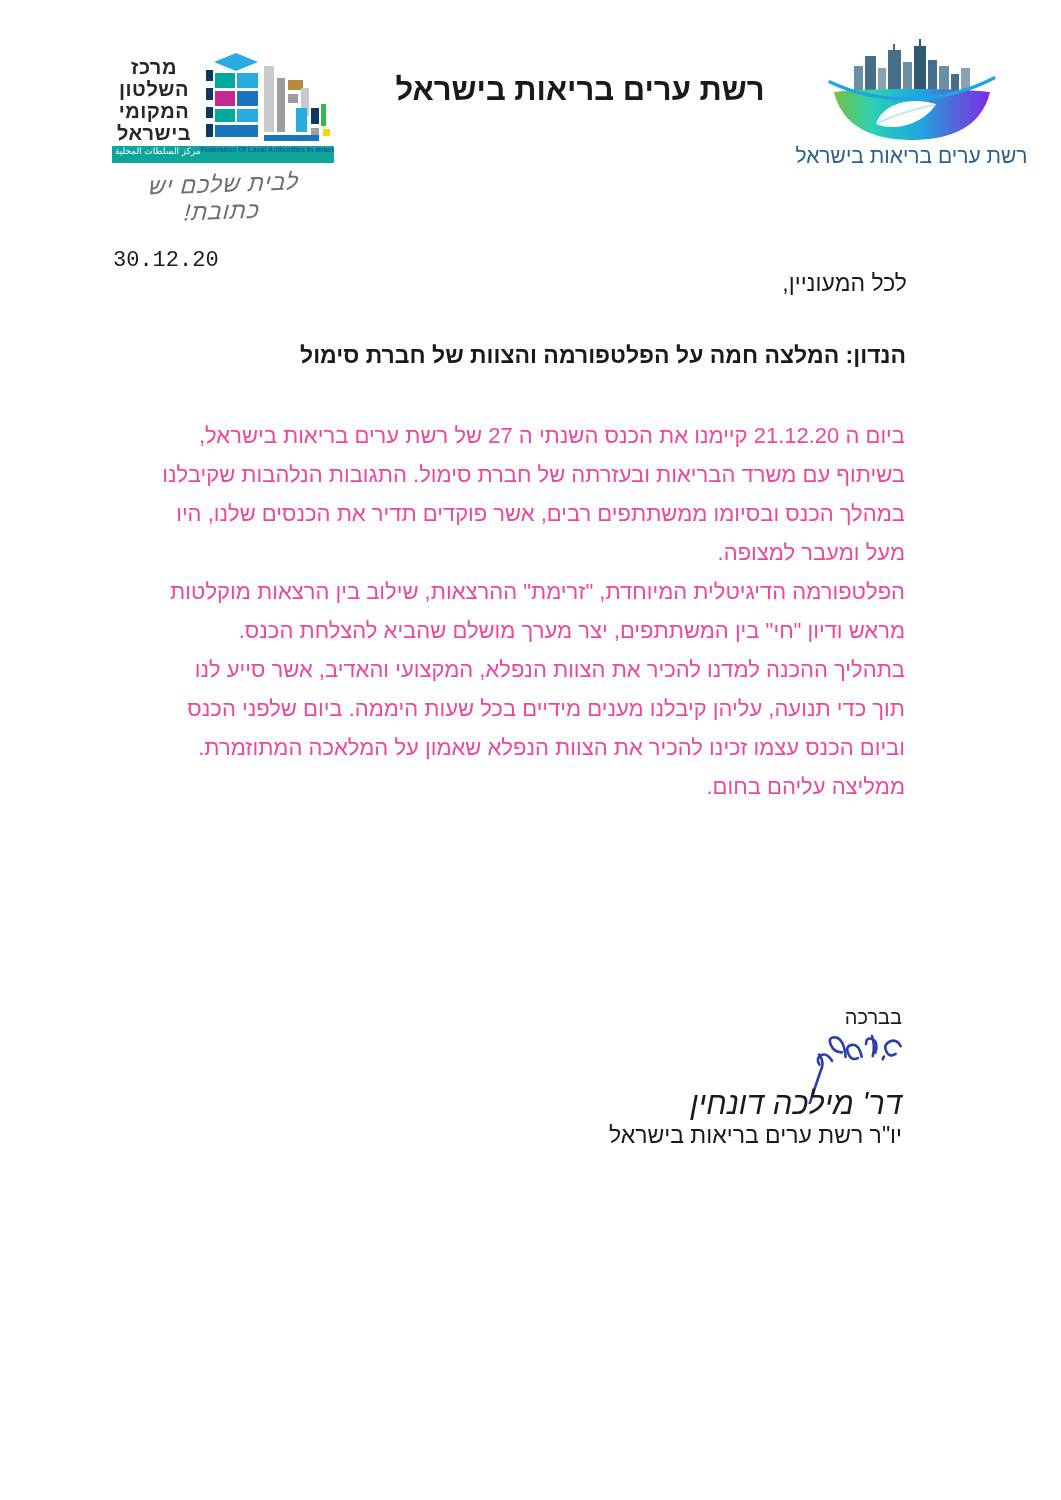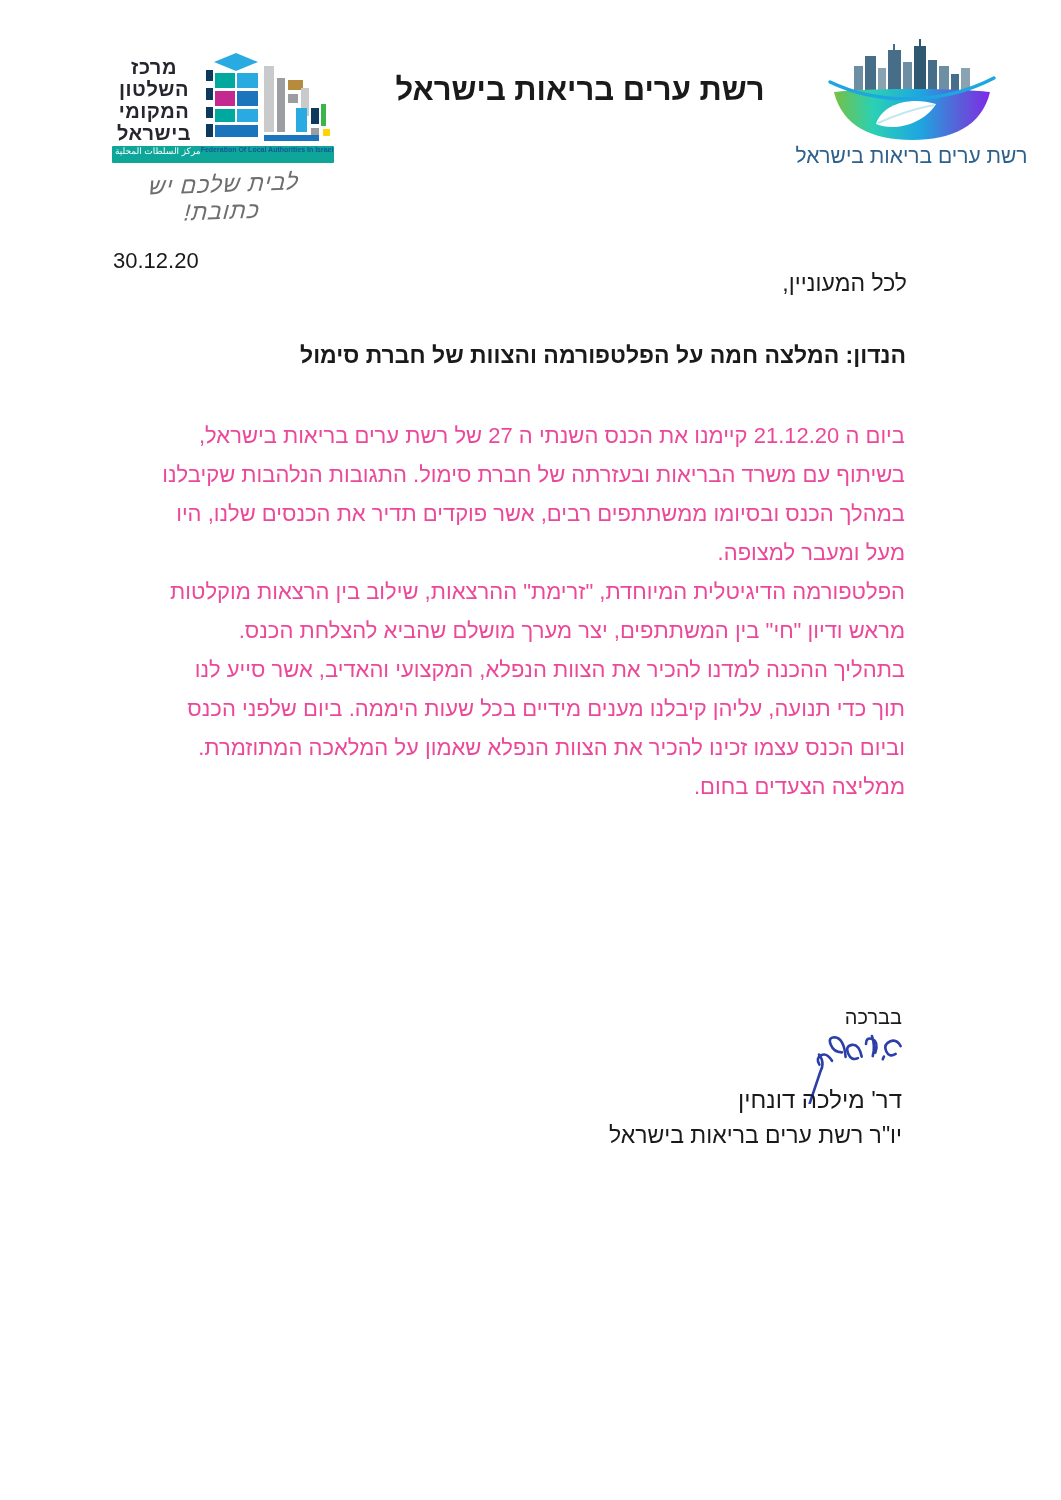--- a/index.html
+++ b/index.html
@@ -28,28 +28,28 @@
   .logo-slogan {
     margin-top:8px; text-align:center; color:#6e6e6e; font-size:23px;
     font-style:italic; direction:rtl; transform:rotate(-2deg) skewX(-6deg);
     letter-spacing:1px;
   }
   .right-logo { position:absolute; top:36px; left:788px; width:247px; text-align:center; }
   .right-logo-caption {
     margin-top:0px; font-size:21px; color:#2e608c; white-space:nowrap; direction:rtl;
   }
   
-  .date-line { position:absolute; top:248px; left:113px; font-size:22px; direction:ltr; }
+  .date-line { position:absolute; top:248px; left:113px; font-size:22px; direction:ltr;font-family:Liberation Mono, monospace; }
   .salutation { position:absolute; top:270px; right:154px; font-size:23px; direction:rtl; }
   .subject { position:absolute; top:342px; right:155px; font-size:23px; font-weight:bold; direction:rtl; white-space:nowrap; }
   .letter-body { position:absolute; top:416px; right:156px; direction:rtl; text-align:right; }
   .body-line { font-size:22px; line-height:39px; white-space:nowrap; color:#ec4899; }
   .closing      { position:absolute; top:1006px; right:159px; font-size:20px; direction:rtl; }
   .signature    { position:absolute; top:1032px; right:150px; }
-  .signer-name  { position:absolute; top:1086px; right:159px; font-size:24px; direction:rtl; white-space:nowrap; }
+  .signer-name  { position:absolute; top:1086px; right:159px; font-size:31px; direction:rtl; white-space:nowrap;font-style:italic; }
   .signer-title { position:absolute; top:1122px; right:159px; font-size:23px; direction:rtl; white-space:nowrap; }
 </style>
 </head>
 <body>
 
 <div class="page">
 
   <div class="page-title">רשת ערים בריאות בישראל</div>
 
   <div class="left-logo">
@@ -141,21 +141,21 @@
   <div class="letter-body">
       <div class="body-line">ביום ה 21.12.20 קיימנו את הכנס השנתי ה 27 של רשת ערים בריאות בישראל,</div>
       <div class="body-line">בשיתוף עם משרד הבריאות ובעזרתה של חברת סימול. התגובות הנלהבות שקיבלנו</div>
       <div class="body-line">במהלך הכנס ובסיומו ממשתתפים רבים, אשר פוקדים תדיר את הכנסים שלנו, היו</div>
       <div class="body-line">מעל ומעבר למצופה.</div>
       <div class="body-line">הפלטפורמה הדיגיטלית המיוחדת, "זרימת" ההרצאות, שילוב בין הרצאות מוקלטות</div>
       <div class="body-line">מראש ודיון "חי" בין המשתתפים, יצר מערך מושלם שהביא להצלחת הכנס.</div>
       <div class="body-line">בתהליך ההכנה למדנו להכיר את הצוות הנפלא, המקצועי והאדיב, אשר סייע לנו</div>
       <div class="body-line">תוך כדי תנועה, עליהן קיבלנו מענים מידיים בכל שעות היממה. ביום שלפני הכנס</div>
       <div class="body-line">וביום הכנס עצמו זכינו להכיר את הצוות הנפלא שאמון על המלאכה המתוזמרת.</div>
-      <div class="body-line">ממליצה הצעדים בחום.</div>
+      <div class="body-line">ממליצה עליהם בחום.</div>
     </div>
 
   <div class="closing">בברכה</div>
 
   <svg class="signature" width="160" height="72" viewBox="0 0 160 72">
     <g fill="none" stroke="#2c3ea8" stroke-width="2.6" stroke-linecap="round" transform="rotate(-8 80 36)">
       <path d="M152,24 q-3,-8 -10,-6 q-7,2 -5,9 q2,7 9,4"></path>
       <path d="M134,32 l-1.5,2.5"></path>
       <path d="M126,27 q5,-10 -1,-14 q-6,-3 -7,4 m7,-7 q2,11 -2,20"></path>
       <path d="M112,29 q-1,-13 -8,-13 q-7,0 -5,8 q2,8 9,6"></path>

